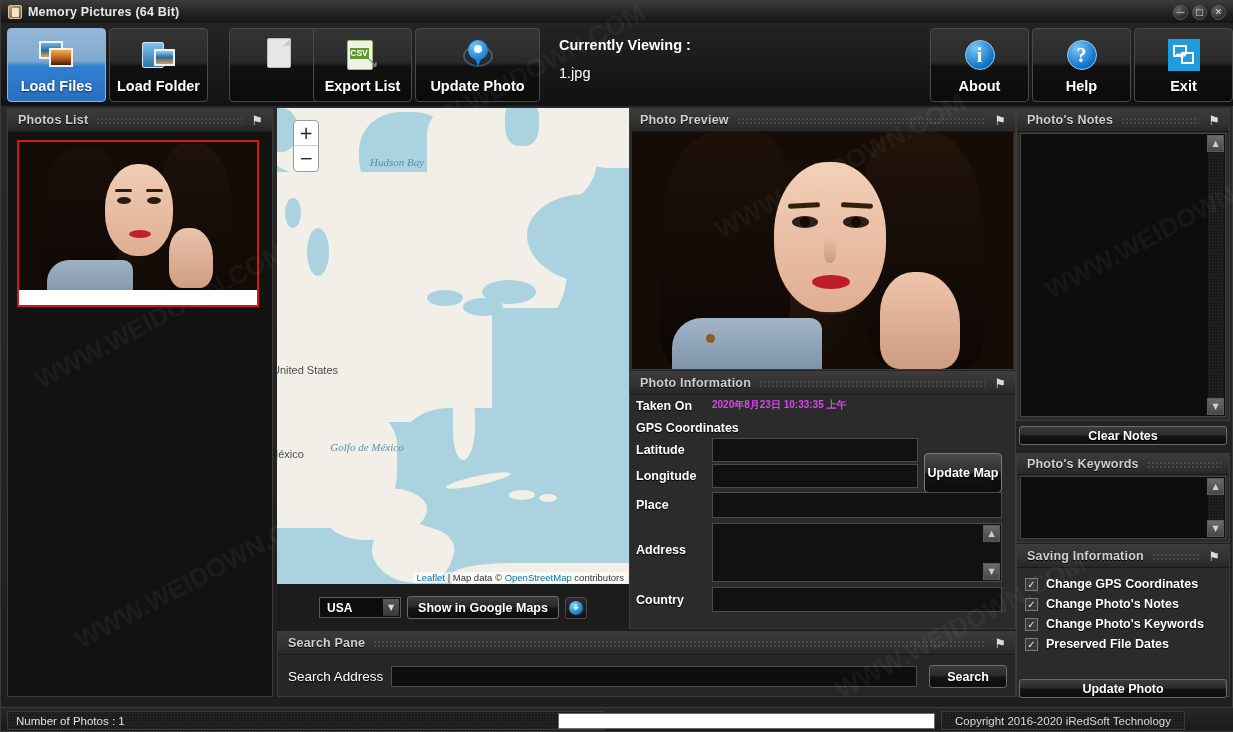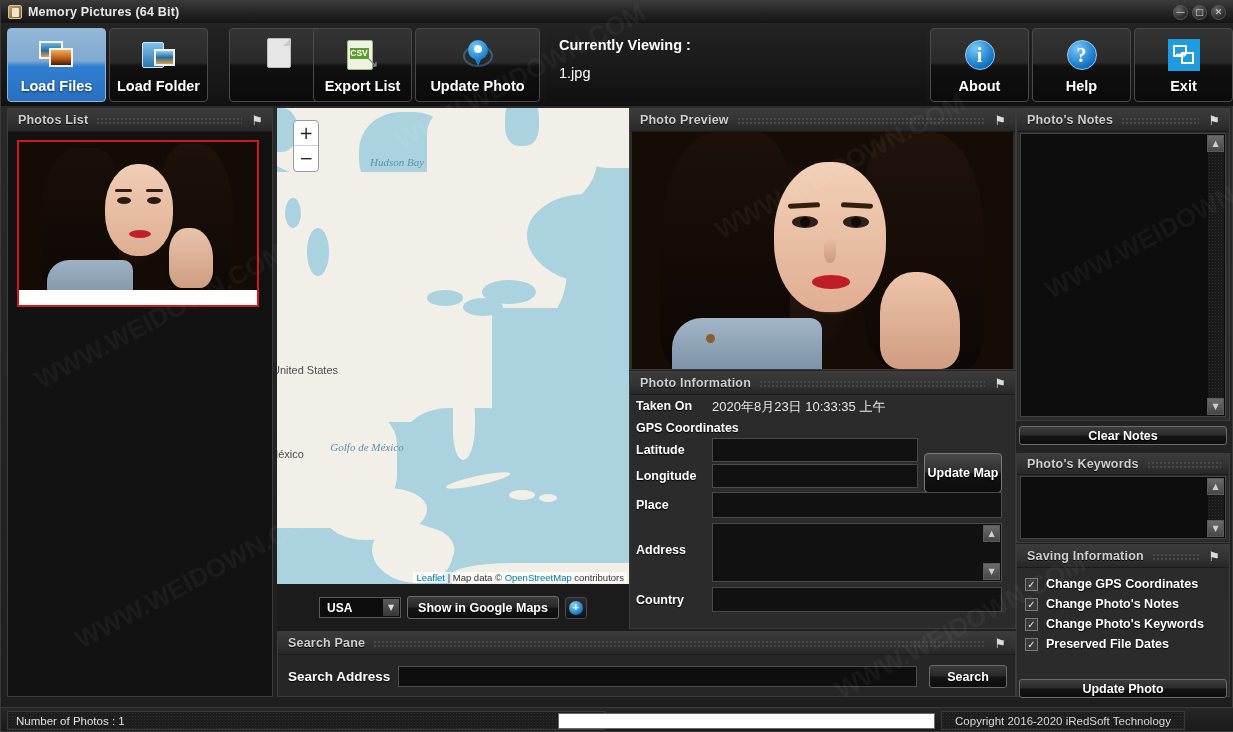--- a/index.html
+++ b/index.html
@@ -201,21 +201,21 @@
     background:radial-gradient(circle at 34% 28%,#86d3f7,#0b6fc0 78%);
     color:#fff;font-size:10px;line-height:13px;text-align:center;font-weight:bold;
   }
 
   
   #search-pane {
     position:absolute; left:276px; top:630px; width:739px; height:66px;
     background:#262626; border:1px solid #3a3a3a;
   }
   .srow { position:absolute; left:0; top:25px; width:737px; height:39px; display:flex; align-items:center; padding:0 8px;}
-  .slabel{ color:#fff; font-size:13.5px; font-weight:bold; margin-left:2px; margin-right:8px; text-shadow:0 1px 1px #000;}
+  .slabel{ color:#fff; font-size:13.5px; font-weight:normal; margin-left:2px; margin-right:8px; text-shadow:0 1px 1px #000;}
   .sinput{ flex:1; height:21px; background:#0e0e0e; border:1px solid #4e4e4e; color:#fff; font-size:12px; padding:0 5px;}
   .sbtn { margin-left:12px; }
 
   
   #photo-preview {
     position:absolute; left:628px; top:107px; width:387px; height:262px;
     background:#2c2c2c; border:1px solid #3c3c3c;
   }
   .preview-img {
     position:absolute; left:2px; top:23px; width:381px; height:237px;
@@ -241,21 +241,21 @@
   .pv-jacket{position:absolute;left:40px;top:186px;width:150px;height:51px;background:linear-gradient(180deg,#a3b6c8,#7e93a9);border-radius:30px 12px 0 0;}
   .pv-btn{position:absolute;left:74px;top:202px;width:9px;height:9px;border-radius:50%;background:#8a5c2e;}
 
   
   #photo-info {
     position:absolute; left:628px; top:370px; width:387px; height:258px;
     background:#2b2b2b; border:1px solid #3c3c3c;
   }
   .pi-body { position:absolute; left:0; top:23px; width:385px; height:233px; }
   .pi-label { color:#fff; font-size:12.5px; font-weight:bold; text-shadow:0 1px 1px #000; position:absolute;}
-  .pi-val { color:#e5e5e5; font-size:13px; font-weight:normal; position:absolute;}
+  .pi-val { color:#d946ef; font-size:10px; font-weight:bold; position:absolute;}
   .field { position:absolute; background:#111; border:1px solid #4a4a4a; }
   .btn-updmap {
     position:absolute; left:294px; top:58px; width:78px; height:40px;
     border:1px solid #7a7a7a; border-radius:4px;
     background: linear-gradient(180deg,#4a4a4a 0%,#2f2f2f 48%,#121212 52%,#0c0c0c 100%);
     color:#fff; font-size:12.5px; font-weight:bold;
     display:flex;align-items:center;justify-content:center; cursor:pointer; text-shadow:0 1px 1px #000;
   }
   .sb { position:absolute; right:1px; width:17px; height:17px;
     background: linear-gradient(180deg,#6b6b6b,#474747); border:1px solid #5a5a5a;

